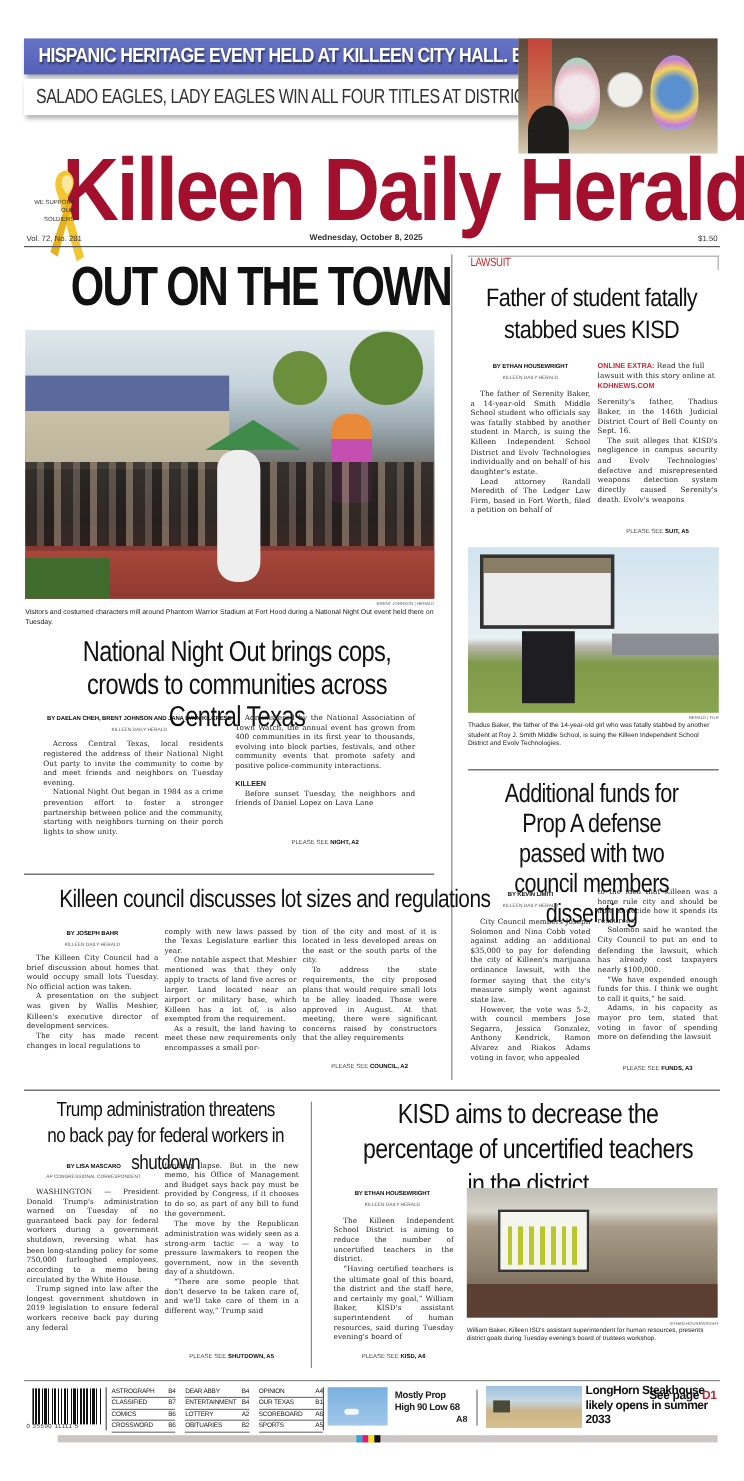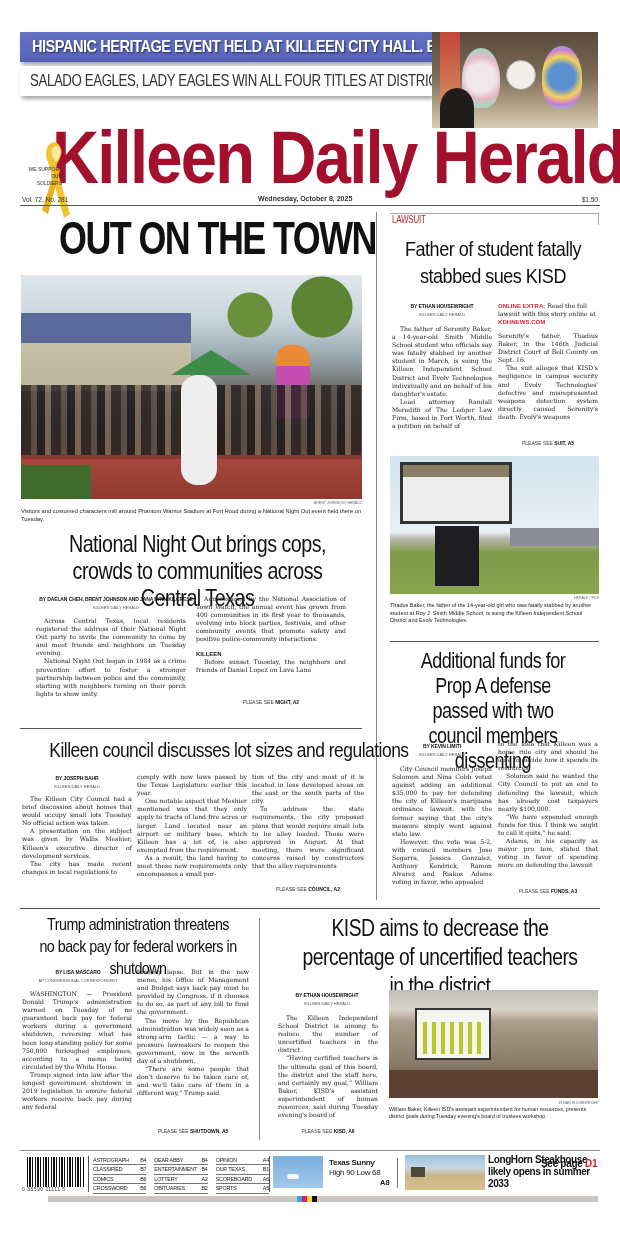--- a/index.html
+++ b/index.html
@@ -384,22 +384,22 @@
         <span>SPORTS</span>
         <span>A5</span>
       </div>
   </div>
 </div>
 
 <div class="abs weather-img">
   <div style="position:absolute;left:14px;top:18px;width:12px;height:5px;border-radius:3px;background:#f4f8fb;"></div>
 </div>
 <div class="abs weather-text">
-  <div>Texas Sunny</div>
-  <div style="font-weight:normal;">High 90  Low 68</div>
+  <div>Mostly Prop</div>
+  <div style="font-weight:bold;">High 90  Low 68</div>
 </div>
 <div class="abs weather-page">A8</div>
 <div class="abs weather-sep"></div>
 
 <div class="abs promo-img">
   <div style="position:absolute;left:6px;top:12px;width:14px;height:10px;background:#4a4a38;"></div>
 </div>
 <div class="abs promo-text">LongHorn Steakhouse likely opens in summer 2033</div>
 <div class="abs promo-see">
   <span>See page </span><span class="red">D1</span>

